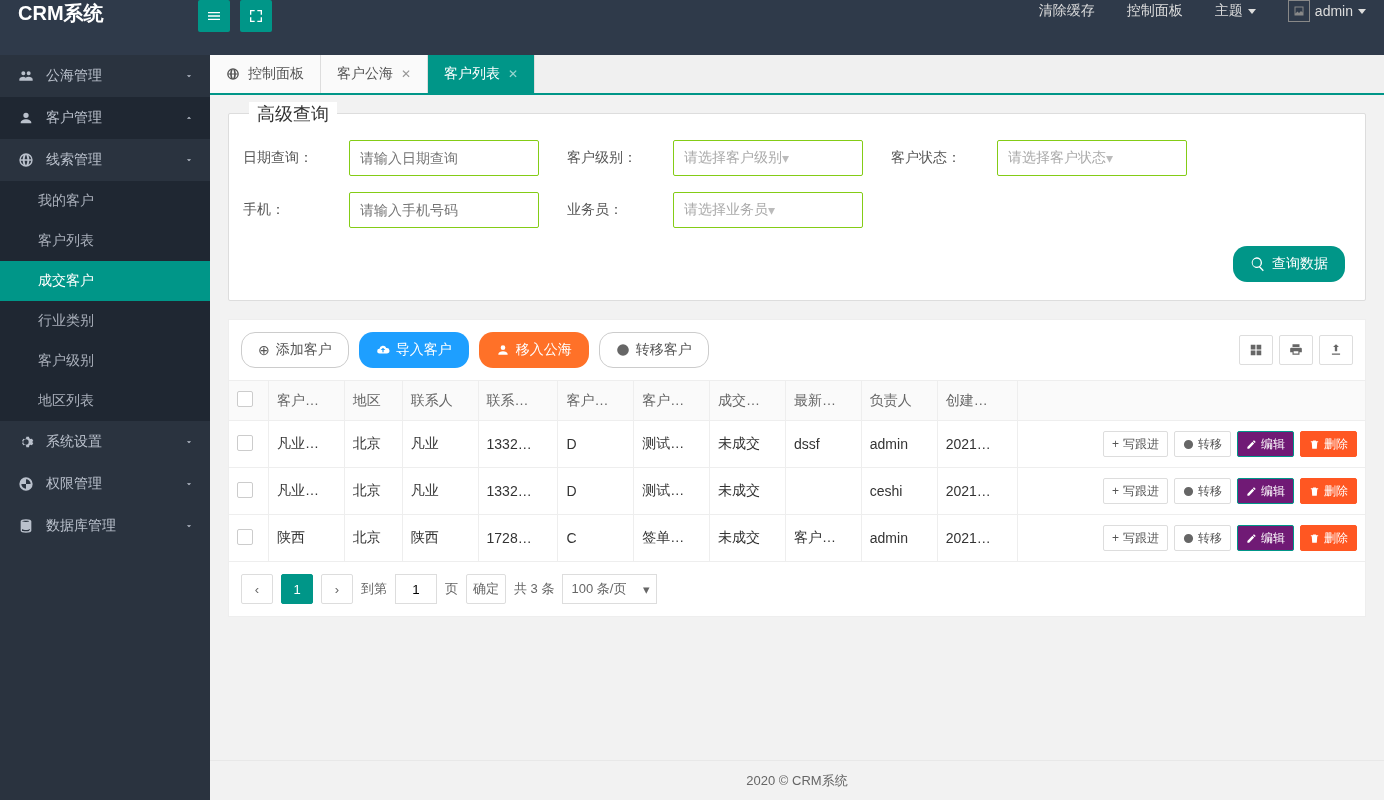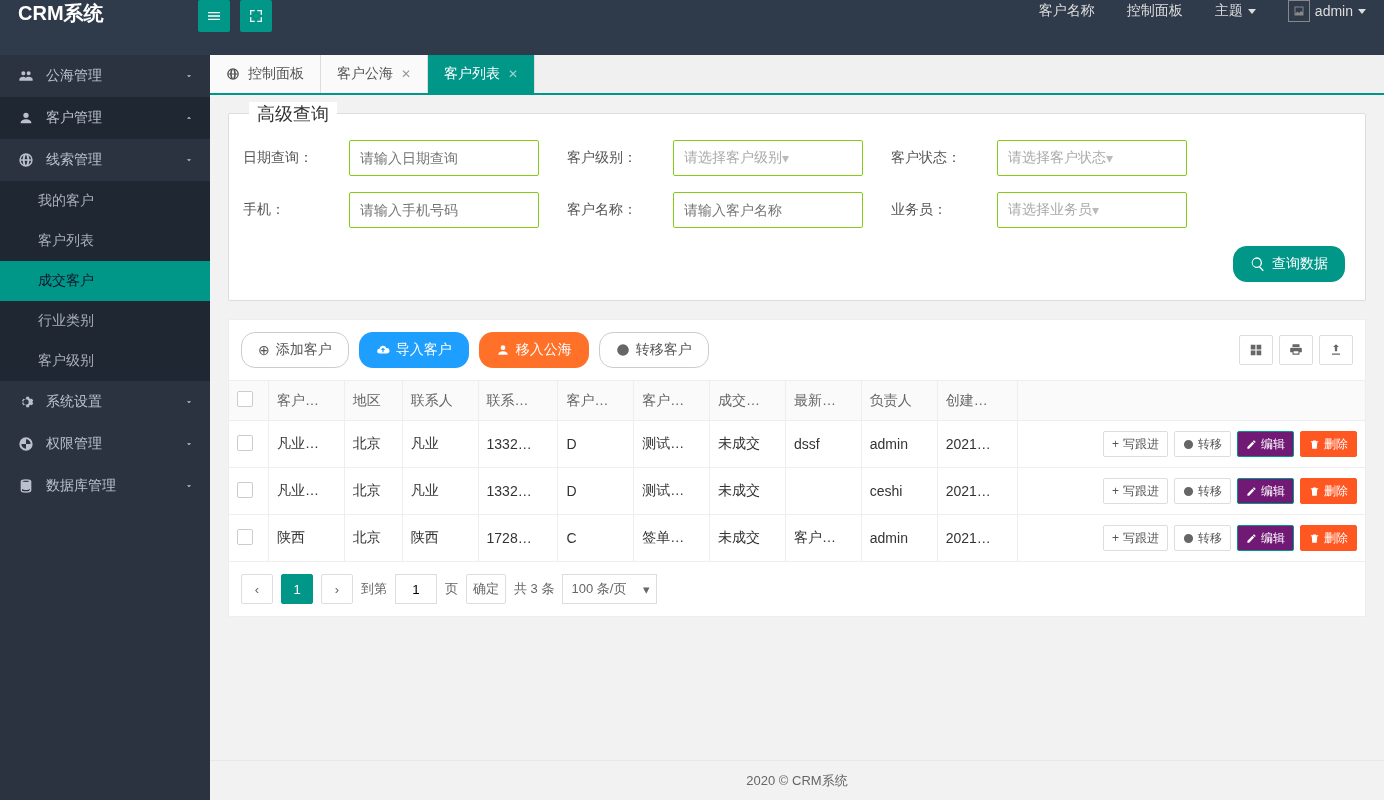--- a/index.html
+++ b/index.html
@@ -17,21 +17,21 @@
 .sidebar{width:210px;background:#2a333f;color:#bac1cc;overflow-y:auto}
 .side-item{height:42px;display:flex;align-items:center;padding:0 16px;cursor:pointer;font-size:14px;position:relative}
 .side-item.top-level{font-weight:500}
 .side-item .si-icon{width:20px;margin-right:10px;display:flex;align-items:center;justify-content:center}
 .side-item .si-icon svg{fill:#bac1cc;width:16px;height:16px}
 .side-item .arrow{margin-left:auto}
 .side-item.active-parent{background:#1f2732}
 .side-item.active-parent .arrow svg{transform:rotate(180deg)}
 .side-sub{background:#1f2732}
 .side-sub .side-item{padding-left:38px;height:40px;color:#aab0bb}
-.side-sub .side-item.active{background:#009688;color:#0f172a}
+.side-sub .side-item.active{background:#009688;color:#ffffff}
 .main{flex:1;display:flex;flex-direction:column;background:#f2f2f2}
 .tabs{height:40px;background:#f0f0f0;border-bottom:2px solid #009688;display:flex;align-items:stretch}
 .tab{padding:0 16px;display:flex;align-items:center;gap:8px;border-right:1px solid #ddd;cursor:pointer;background:#fafafa;font-size:14px;color:#555}
 .tab.active{background:#009688;color:#fff}
 .tab .close-x{font-size:12px;opacity:.6;cursor:pointer}
 .tab-home-ico{display:inline-flex}
 .content{flex:1;overflow-y:auto;padding:18px}
 .fieldset{border:1px solid #ddd;background:#fff;padding:18px 0 18px 0;position:relative;border-radius:2px}
 .fieldset-legend{position:absolute;top:-12px;left:20px;background:#fff;padding:0 8px;font-size:18px;color:#333}
 .query-rows{display:flex;flex-wrap:wrap}
@@ -77,21 +77,21 @@
         </svg>
     </div>
     <div class="sq-btn">
       <svg viewBox="0 0 24 24" width="16" height="16">
           <path d="M3 3h7v2H5v5H3V3zm18 0v7h-2V5h-5V3h7zM3 21v-7h2v5h5v2H3zm18 0h-7v-2h5v-5h2v7z"></path>
         </svg>
     </div>
   </div>
   <div class="top-right">
     <div class="top-link">
-        <span>客户名称</span>
+        <span>清除缓存</span>
       </div>
     <div class="top-link">
         <span>控制面板</span>
       </div>
     <div class="top-link">
         <span>主题</span>
         <span class="caret-down"></span>
       </div>
     <div class="top-link">
       <span class="avatar-broken">
@@ -139,20 +139,21 @@
         <span class="arrow"><svg width="10" height="10" viewBox="0 0 24 24" fill="#bac1cc">
             <path d="M7 10l5 5 5-5z"></path>
           </svg></span>
       </div>
       <div class="side-sub">
         <div class="side-item">我的客户</div>
         <div class="side-item">客户列表</div>
         <div class="side-item active">成交客户</div>
         <div class="side-item">行业类别</div>
         <div class="side-item">客户级别</div>
+        <div class="side-item">地区列表</div>
       </div>
       <div class="side-item top-level">
         <span class="si-icon">
           <svg viewBox="0 0 24 24">
             <path d="M12 8a4 4 0 100 8 4 4 0 000-8zm9 4l2 1.5-2 3.5-2.4-.7a7 7 0 01-1.7 1l-.4 2.5h-4l-.4-2.5a7 7 0 01-1.7-1L8 17l-2-3.5L8 12l-2-1.5L8 7l2.4.7a7 7 0 011.7-1L12.5 4h4l.4 2.5a7 7 0 011.7 1L21 7l2 3.5L21 12z"></path>
           </svg>
         </span>
         <span>系统设置</span>
         <span class="arrow"><svg width="10" height="10" viewBox="0 0 24 24" fill="#bac1cc">
             <path d="M7 10l5 5 5-5z"></path>
@@ -220,24 +221,20 @@
           <div class="query-item">
             <div class="q-label">客户状态：</div>
             <div class="q-select">
                 <span style="color:#aaa">请选择客户状态</span>
                 <span class="q-select-caret">▾</span>
               </div>
           </div>
           <div class="query-item">
             <div class="q-label">手机：</div>
             <input class="q-input" placeholder="请输入手机号码" style="">
-          </div>
-          <div class="query-item">
-            <div class="q-label">客户名称：</div>
-            <input class="q-input" placeholder="请输入客户名称" style="">
           </div>
           <div class="query-item">
             <div class="q-label">业务员：</div>
             <div class="q-select">
                 <span style="color:#aaa">请选择业务员</span>
                 <span class="q-select-caret">▾</span>
               </div>
           </div>
         </div>
         <div class="query-actions">

